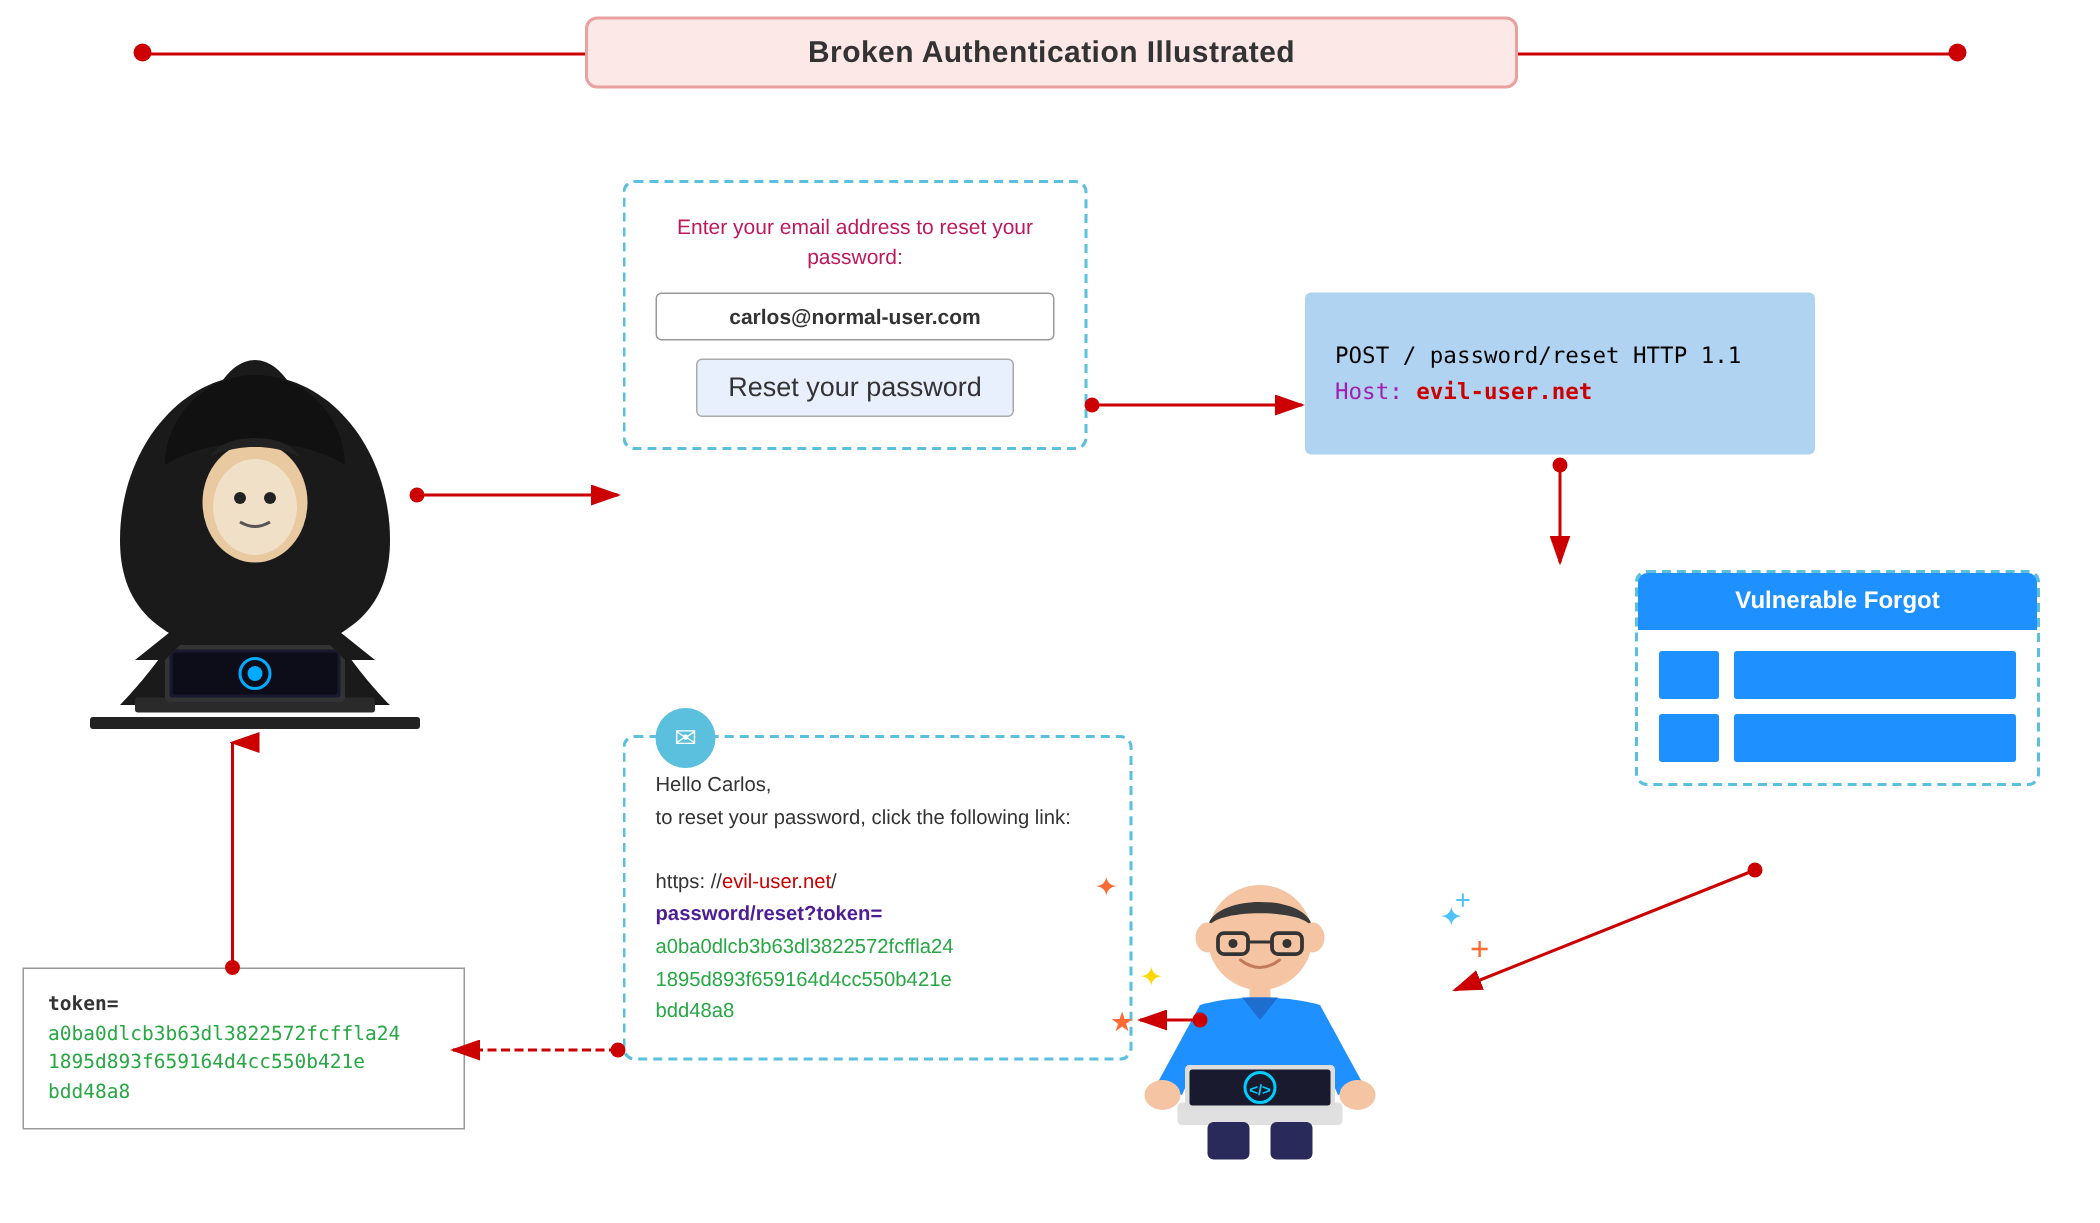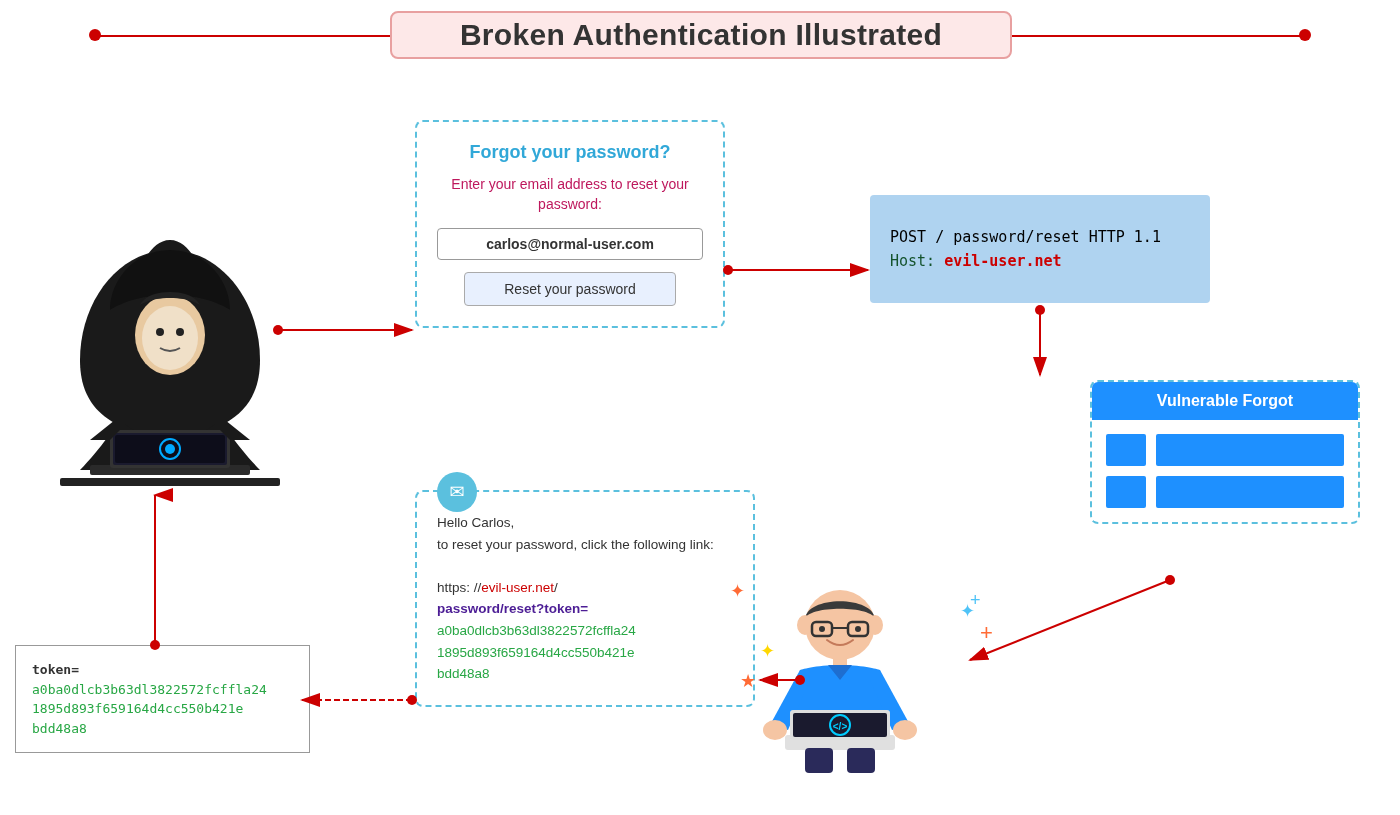--- a/index.html
+++ b/index.html
@@ -20,21 +20,21 @@
       width: 622px;
       height: 48px;
       border: 2px solid #e8a0a0;
       background: #fde8e8;
       border-radius: 8px;
       display: flex;
       align-items: center;
       justify-content: center;
     }
     .title-bar span {
-      font-size: 30px;
+      font-size: 20px;
       font-weight: 600;
       color: #333;
       letter-spacing: 0.3px;
     }
 
     
     .top-line {
       position: absolute;
       top: 35px;
       left: 95px;
@@ -95,41 +95,41 @@
       color: #333;
       width: 100%;
       margin-bottom: 12px;
       text-align: center;
       font-weight: bold;
     }
     .panel-forgot .reset-btn {
       border: 1px solid #aaa;
       border-radius: 4px;
       padding: 8px 8px;
-      font-size: 14px;
+      font-size: 18px;
       background: #e8f0fe;
       color: #333;
       cursor: pointer;
       width: 80%;
     }
 
     
     .panel-http {
       position: absolute;
       top: 195px;
       left: 870px;
       width: 340px;
       background: #afd3f0;
       border-radius: 4px;
       padding: 30px 20px;
       font-family: monospace;
       font-size: 15px;
       line-height: 1.6;
     }
-    .panel-http .host-label { color: #14532d; }
+    .panel-http .host-label { color: #a21caf; }
     .panel-http .host-value { color: #cc0000; font-weight: 600; }
 
     
     .panel-vuln {
       position: absolute;
       top: 380px;
       left: 1090px;
       width: 270px;
       border: 2px dashed #5bc0de;
       border-radius: 8px;
@@ -264,21 +264,20 @@
 </head>
 <body>
 
 <div class="top-line"></div>
 
 <div class="title-bar">
   <span>Broken Authentication Illustrated</span>
 </div>
 
 <div class="panel-forgot">
-  <div class="panel-title">Forgot your password?</div>
   <div class="panel-desc">Enter your email address to reset your password:</div>
   <input class="email-input" type="text" value="carlos@normal-user.com" style="">
   <button class="reset-btn">Reset your password</button>
 </div>
 
 <div class="panel-http">
   <div>POST / password/reset  HTTP  1.1</div>
   <div>
     <span class="host-label">Host: </span><span class="host-value">evil-user.net</span>
   </div>

